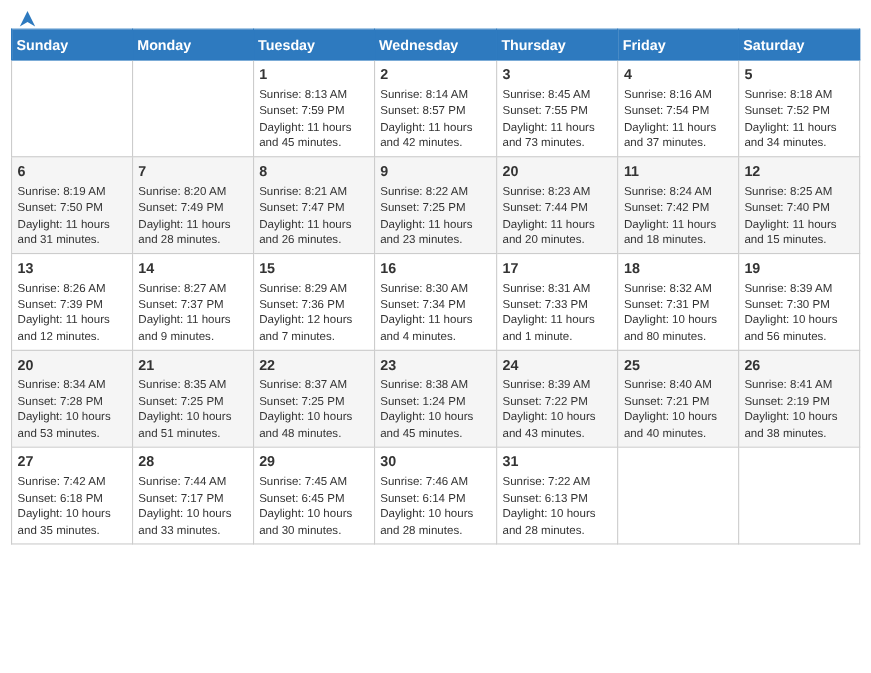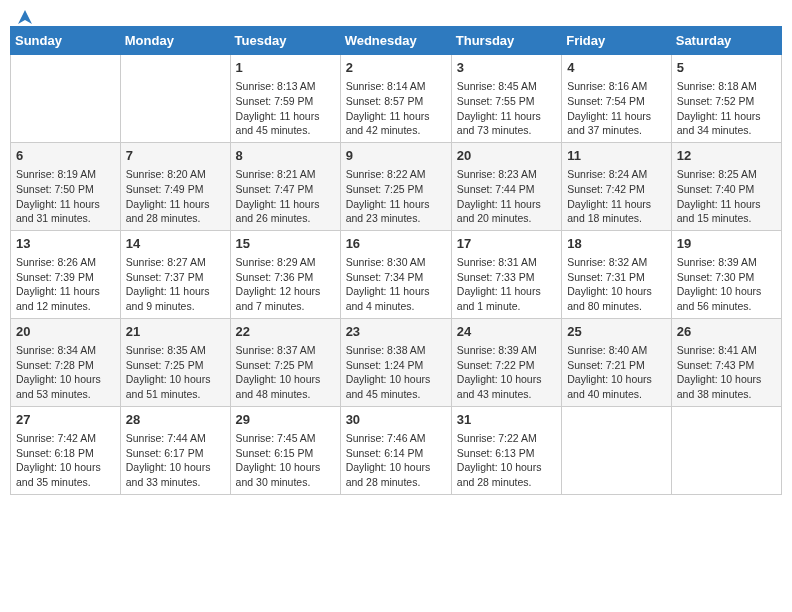--- a/index.html
+++ b/index.html
@@ -278,41 +278,41 @@
         </td>
         <td>
           <span class="day-num">25</span>
           <div>Sunrise: 8:40 AM</div>
           <div>Sunset: 7:21 PM</div>
           <div>Daylight: 10 hours and 40 minutes.</div>
         </td>
         <td>
           <span class="day-num">26</span>
           <div>Sunrise: 8:41 AM</div>
-          <div>Sunset: 7:43 PM</div>
+          <div>Sunset: 2:19 PM</div>
           <div>Daylight: 10 hours and 38 minutes.</div>
         </td>
       </tr>
       <tr>
         <td>
           <span class="day-num">27</span>
           <div>Sunrise: 7:42 AM</div>
           <div>Sunset: 6:18 PM</div>
           <div>Daylight: 10 hours and 35 minutes.</div>
         </td>
         <td>
           <span class="day-num">28</span>
           <div>Sunrise: 7:44 AM</div>
-          <div>Sunset: 6:17 PM</div>
+          <div>Sunset: 7:17 PM</div>
           <div>Daylight: 10 hours and 33 minutes.</div>
         </td>
         <td>
           <span class="day-num">29</span>
           <div>Sunrise: 7:45 AM</div>
-          <div>Sunset: 6:15 PM</div>
+          <div>Sunset: 6:45 PM</div>
           <div>Daylight: 10 hours and 30 minutes.</div>
         </td>
         <td>
           <span class="day-num">30</span>
           <div>Sunrise: 7:46 AM</div>
           <div>Sunset: 6:14 PM</div>
           <div>Daylight: 10 hours and 28 minutes.</div>
         </td>
         <td>
           <span class="day-num">31</span>

